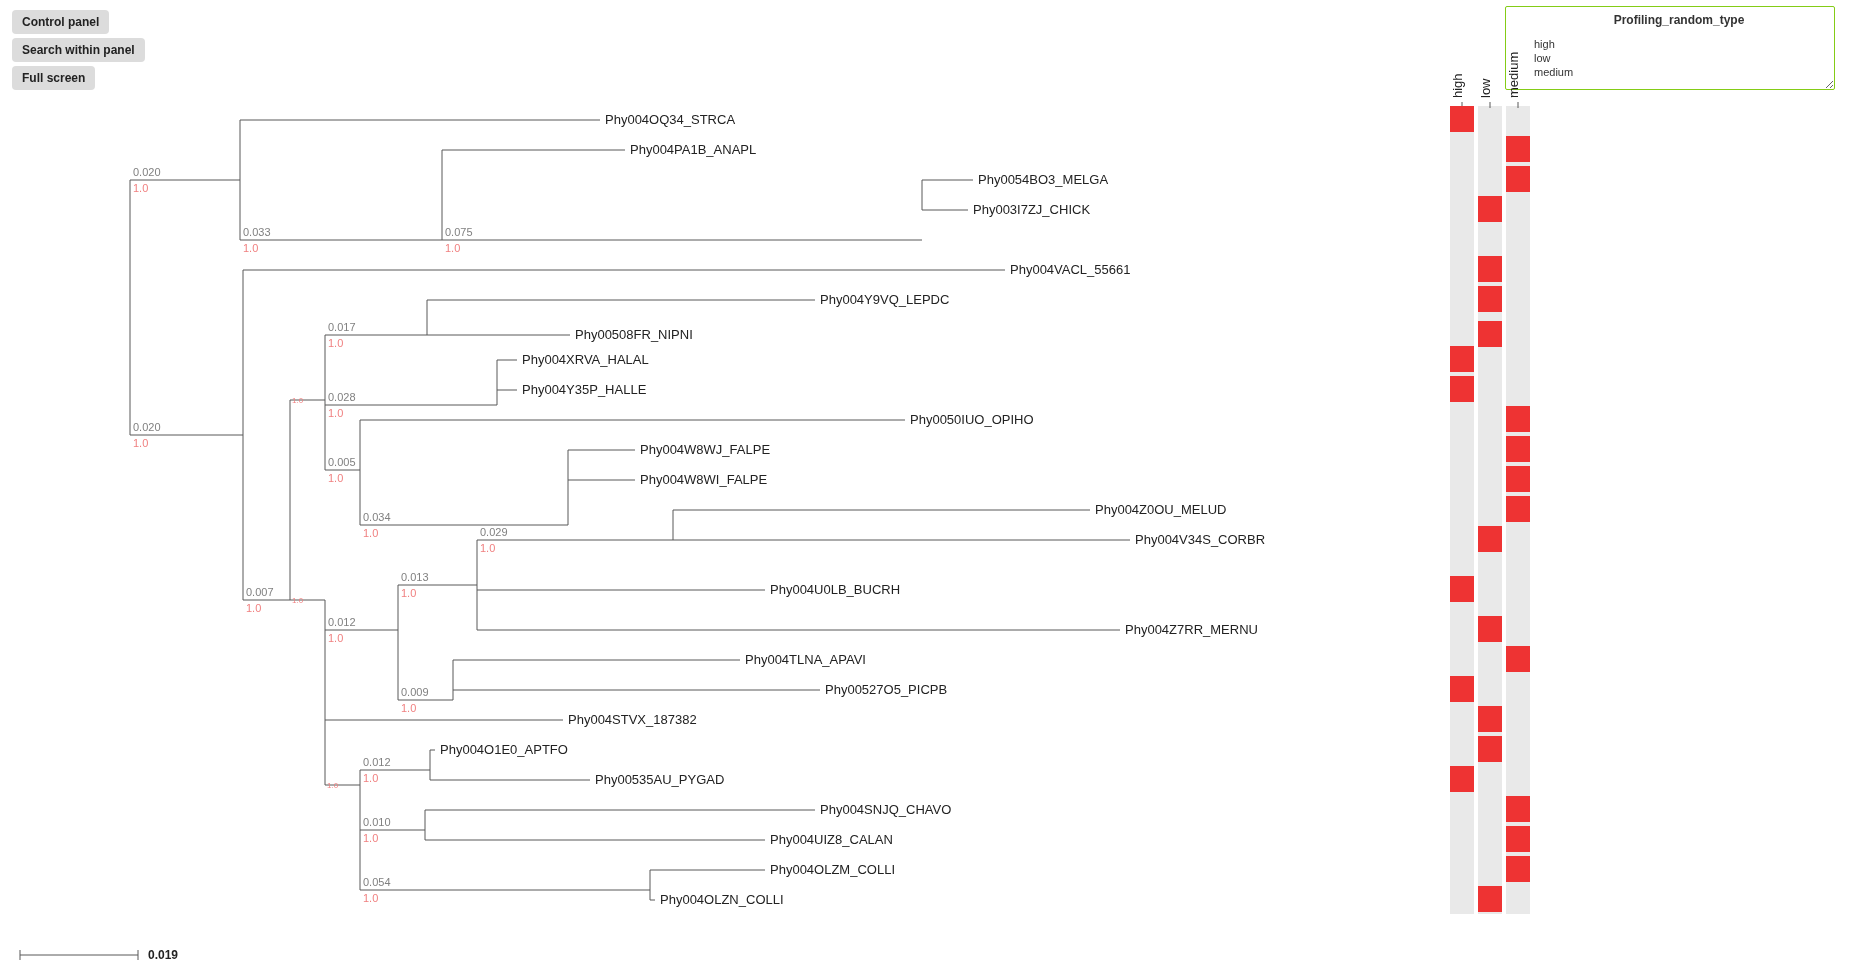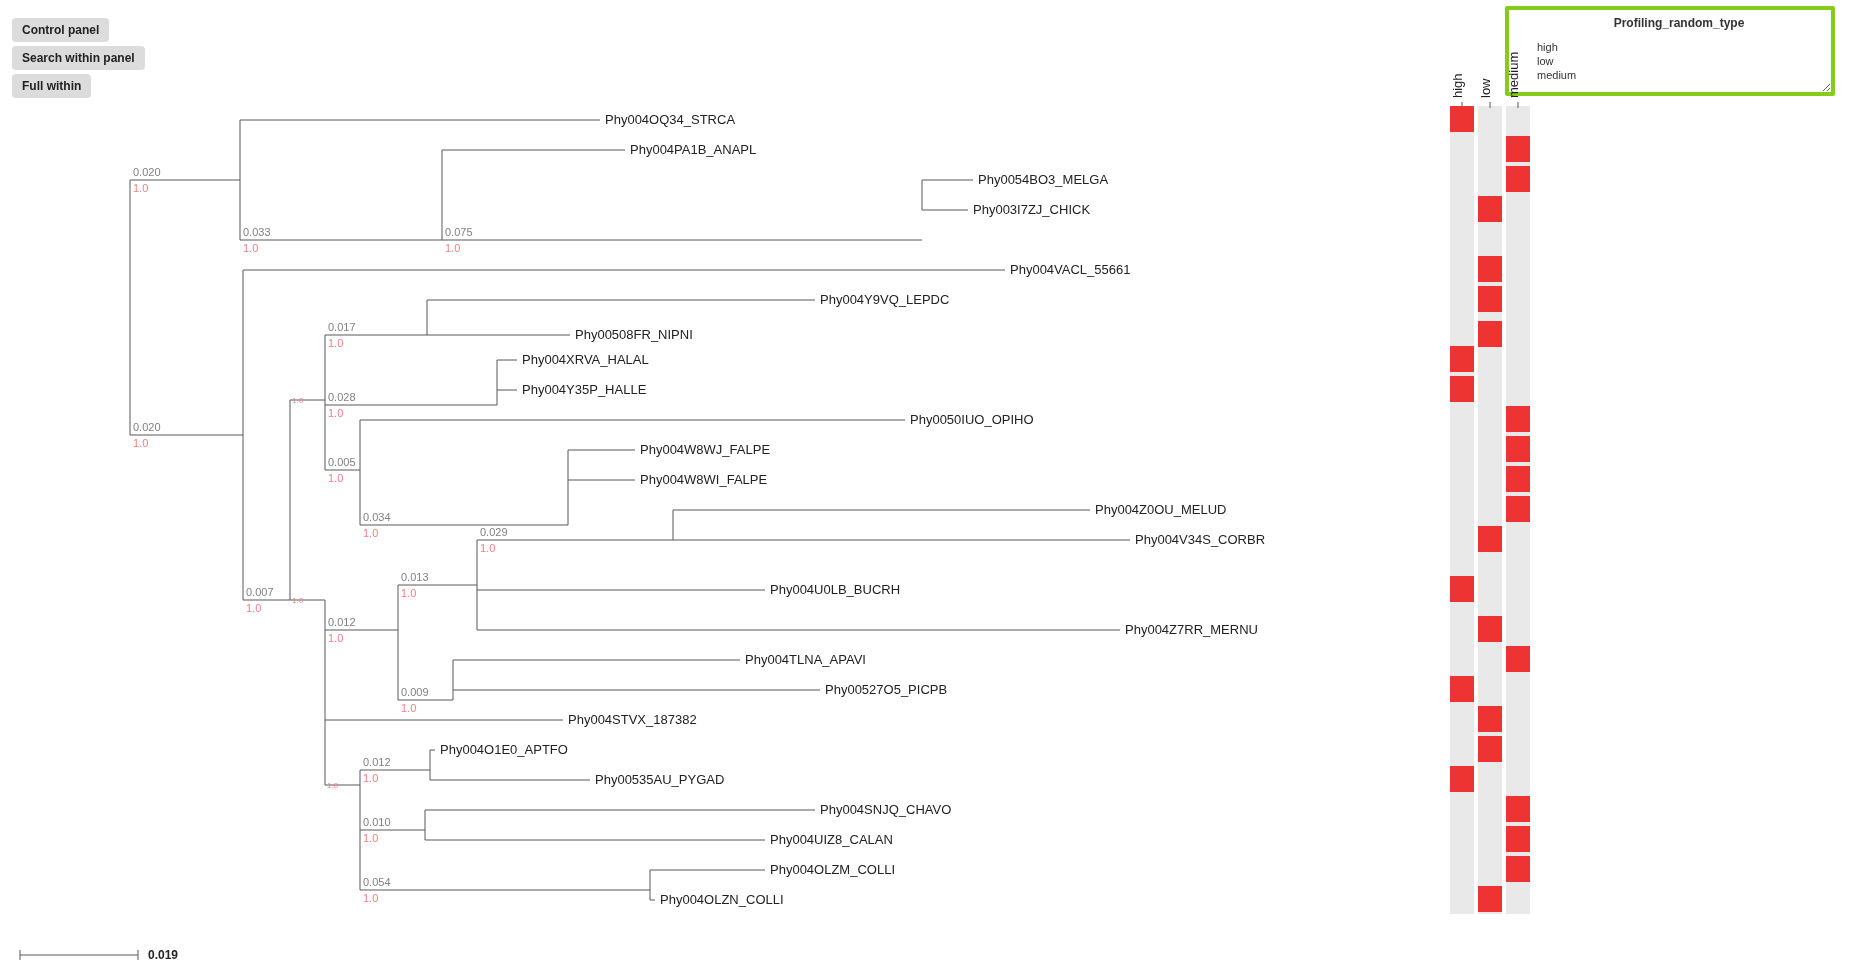--- a/index.html
+++ b/index.html
@@ -10,21 +10,21 @@
     font-size: 12px;
     color: #333;
     width: 1853px;
     height: 980px;
     overflow: hidden;
     position: relative;
   }
   
   .controls {
     position: absolute;
-    top: 18px;
+    top: 10px;
     left: 12px;
     display: flex;
     flex-direction: column;
     gap: 4px;
     align-items: flex-start;
   }
   .ctrl-btn {
     background: #dcdcdc;
     border: none;
     border-radius: 4px;
@@ -34,21 +34,21 @@
     cursor: pointer;
   }
 
   
   .legend-panel {
     position: absolute;
     top: 6px;
     right: 18px;
     width: 330px;
     min-height: 80px;
-    border: 4px solid #84cc16;
+    border: 1px solid #84cc16;
     border-radius: 2px;
     background: #fff;
     box-sizing: border-box;
     padding: 6px 10px 10px 28px;
     resize: both;
     overflow: auto;
   }
   .legend-title {
     text-align: center;
     font-weight: bold;
@@ -79,21 +79,21 @@
   .grid { fill: #e9e9e9; }
   .scale-txt { font: bold 12px Arial; fill:#222; }
   .tiny-sup { font: 8px Arial; fill:#f08080; }
 </style>
 </head>
 <body>
 
 <div class="controls">
   <button class="ctrl-btn">Control panel</button>
   <button class="ctrl-btn">Search within panel</button>
-  <button class="ctrl-btn">Full within</button>
+  <button class="ctrl-btn">Full screen</button>
 </div>
 
 <div class="legend-panel">
   <div class="legend-title">Profiling_random_type</div>
   <div class="legend-item">high</div>
   <div class="legend-item">low</div>
   <div class="legend-item">medium</div>
 </div>
 
 <div class="tree-wrap">

